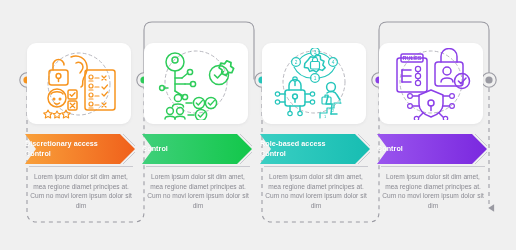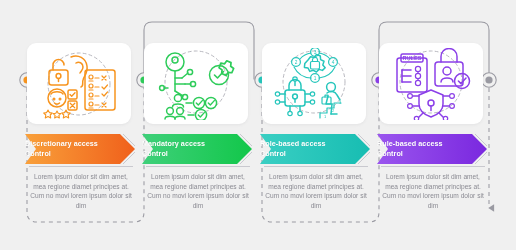--- a/index.html
+++ b/index.html
@@ -225,21 +225,20 @@
           <defs>
             <linearGradient id="g2" x1="0" y1="0" x2="1" y2="0">
               <stop offset="0" stop-color="#3FD07A"></stop>
               <stop offset="1" stop-color="#12C74A"></stop>
             </linearGradient>
           </defs>
           <path d="M0,0 L95,0 L110,15 L95,30 L0,30 L11,15 Z" fill="url(#g2)"></path>
           <path d="M98,0 L113,15 L98,30" fill="none" stroke="#c9c9cf" stroke-width="1"></path>
         </svg>
         <div class="blabel">
-          <span>Mandatory access</span>
           <span>Control</span>
         </div>
       </div>
       <div class="sep"></div>
       <div class="copy">Lorem ipsum dolor sit dim amet, mea regione diamet principes at. Cum no movi lorem ipsum dolor sit dim</div>
     </div>
 
     <div class="col c2">
 
       <div class="card">
@@ -372,21 +371,20 @@
           <defs>
             <linearGradient id="g4" x1="0" y1="0" x2="1" y2="0">
               <stop offset="0" stop-color="#9A55EE"></stop>
               <stop offset="1" stop-color="#7A28DF"></stop>
             </linearGradient>
           </defs>
           <path d="M0,0 L95,0 L110,15 L95,30 L0,30 L11,15 Z" fill="url(#g4)"></path>
           <path d="M98,0 L113,15 L98,30" fill="none" stroke="#c9c9cf" stroke-width="1"></path>
         </svg>
         <div class="blabel">
-          <span>Rule-based access</span>
           <span>Control</span>
         </div>
       </div>
       <div class="sep"></div>
       <div class="copy">Lorem ipsum dolor sit dim amet, mea regione diamet principes at. Cum no movi lorem ipsum dolor sit dim</div>
     </div>
 
   </div>
 </div>
 

